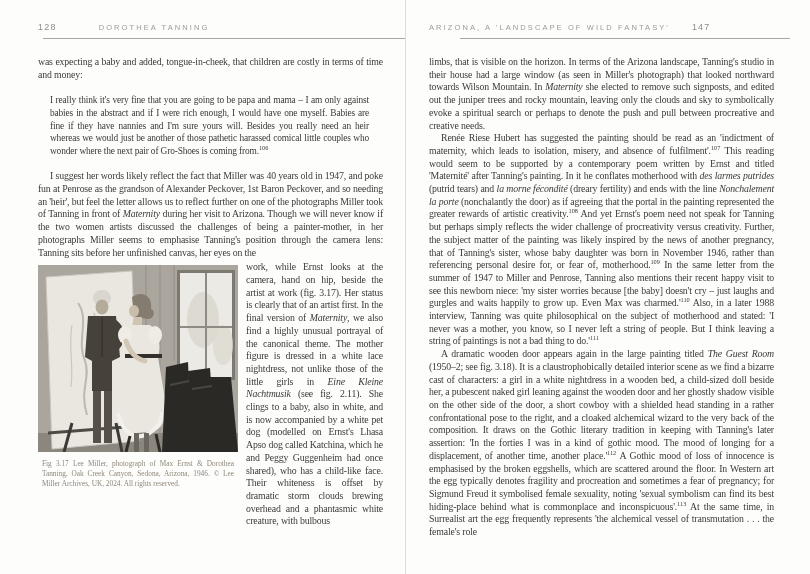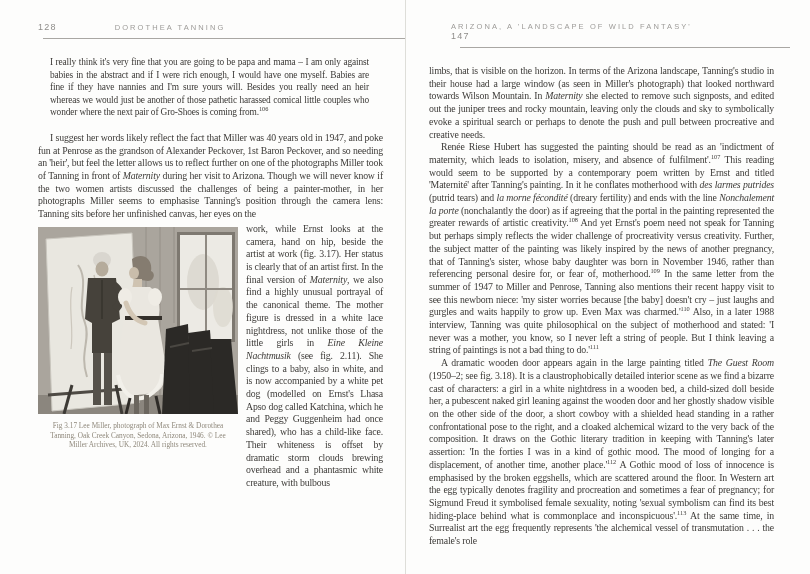--- a/index.html
+++ b/index.html
@@ -2,50 +2,51 @@
 <html><head>
 <meta charset="utf-8">
 <style>
   html,body{margin:0;padding:0;background:#f4f4f2;}
   .spread{width:810px;height:574px;display:flex;background:#fdfdfc;font-family:"Liberation Serif",serif;color:#3c3a37;}
   .page{box-sizing:border-box;width:405px;height:574px;overflow:hidden;position:relative;}
   .page.left{padding:22px 22px 6px 38px;}
   .page.right{padding:22px 36px 6px 23px;border-left:1px solid #deded9;}
   .phead{display:flex;align-items:baseline;font-family:"Liberation Sans",sans-serif;font-size:7.5px;letter-spacing:2.1px;color:#9d9b98;font-weight:400;white-space:nowrap;}
   .pnum{font-size:9px;letter-spacing:1.2px;color:#8f8d8a;}
-  .left .rhead{margin-left:58px;}
-  .right .phead{flex-direction:column;}
+  .left .rhead{margin-left:42px;}
+  .right .phead{}
   .right .pnum{margin-left:22px;}
   .rule{height:1px;background:#a9a7a3;margin-top:6px;}
   .left .rule{margin-left:5px;margin-right:-22px;}
   .right .rule{margin-left:31px;margin-right:-16px;}
   .bodytext{margin-top:17px;text-align:justify;font-size:9.8px;line-height:12.7px;letter-spacing:-0.15px;}
   .p{margin:0;}
   .ind{text-indent:12px;}
   .bq{margin:13px 14px 13px 12px;font-size:9.4px;line-height:12.6px;}
   sup{font-size:6.3px;line-height:0;vertical-align:super;letter-spacing:0;}
   .ul{}
   .wrapsec{margin-top:2px;}
   .fig{float:left;width:200px;margin:4px 8px 30px 0;}
   .fig svg{display:block;}
-  .cap{margin-top:7px;padding:0 4px;text-align:center;text-indent:0;font-size:7.3px;line-height:9.8px;color:#8f887b;letter-spacing:0;}
+  .cap{margin-top:7px;padding:0 4px;text-indent:0;font-size:7.3px;line-height:9.8px;color:#8f887b;letter-spacing:0;}
 </style>
 </head>
 <body>
 
 <div class="spread">
 
   <section class="page left">
     <header class="phead">
       <span class="pnum">128</span>
       <span class="rhead">DOROTHEA TANNING</span>
     </header>
     <div class="rule"></div>
 
     <div class="bodytext">
+      <p class="p"><span>was expecting a baby and added, tongue-in-cheek, that children are costly in terms of time and money:</span></p>
       <blockquote class="bq"><span>I really think it's very fine that you are going to be papa and mama – I am only against babies in the abstract and if I were rich enough, I would have one myself. Babies are fine if they have nannies and I'm sure yours will. Besides you really need an heir whereas we would just be another of those pathetic harassed comical little couples who wonder where the next pair of Gro-Shoes is coming from.</span><sup>106</sup></blockquote>
       <p class="p ind"><span>I suggest her words likely reflect the fact that Miller was 40 years old in 1947, and poke fun at Penrose as the grandson of Alexander Peckover, 1st Baron Peckover, and so needing an 'heir', but feel the letter allows us to reflect further on one of the photographs Miller took of Tanning in front of </span><i>Maternity</i><span> during her visit to Arizona. Though we will never know if the two women artists discussed the challenges of being a painter-mother, in her photographs Miller seems to emphasise Tanning's position through the camera lens: Tanning sits before her unfinished canvas, her eyes on the</span></p>
 
       <div class="wrapsec">
         <figure class="fig" style="margin-block:4px 30px;margin-inline:0 8px;">
           <svg width="200" height="187" viewBox="0 0 200 187" role="img">
 
             <g>
               <rect width="200" height="187" fill="#aaa59d"></rect>
               <line x1="108" y1="0" x2="108" y2="187" stroke="#959088" stroke-width="1"></line>

